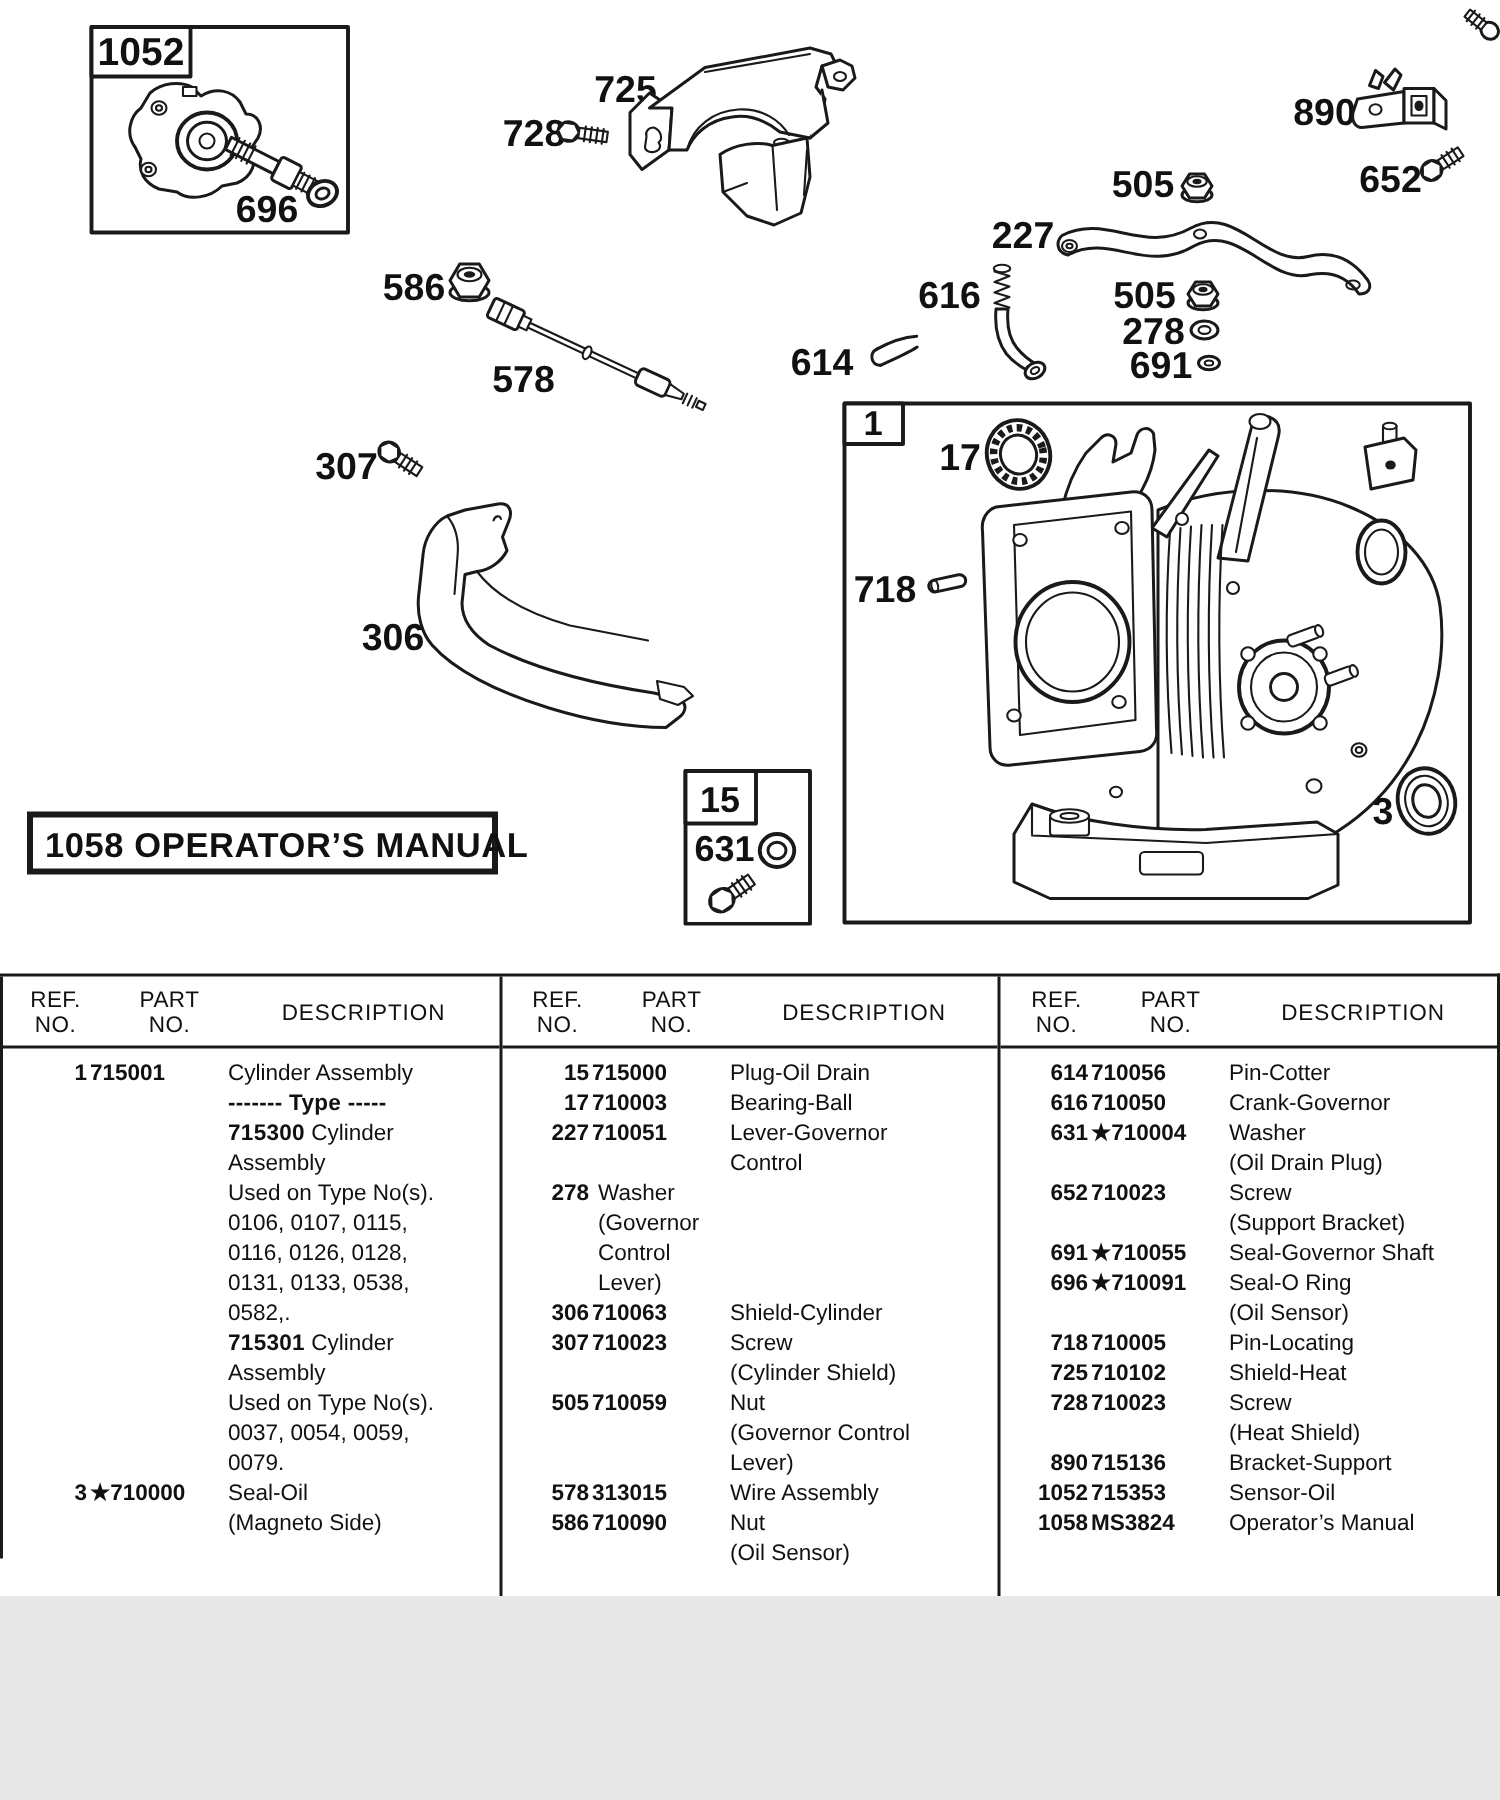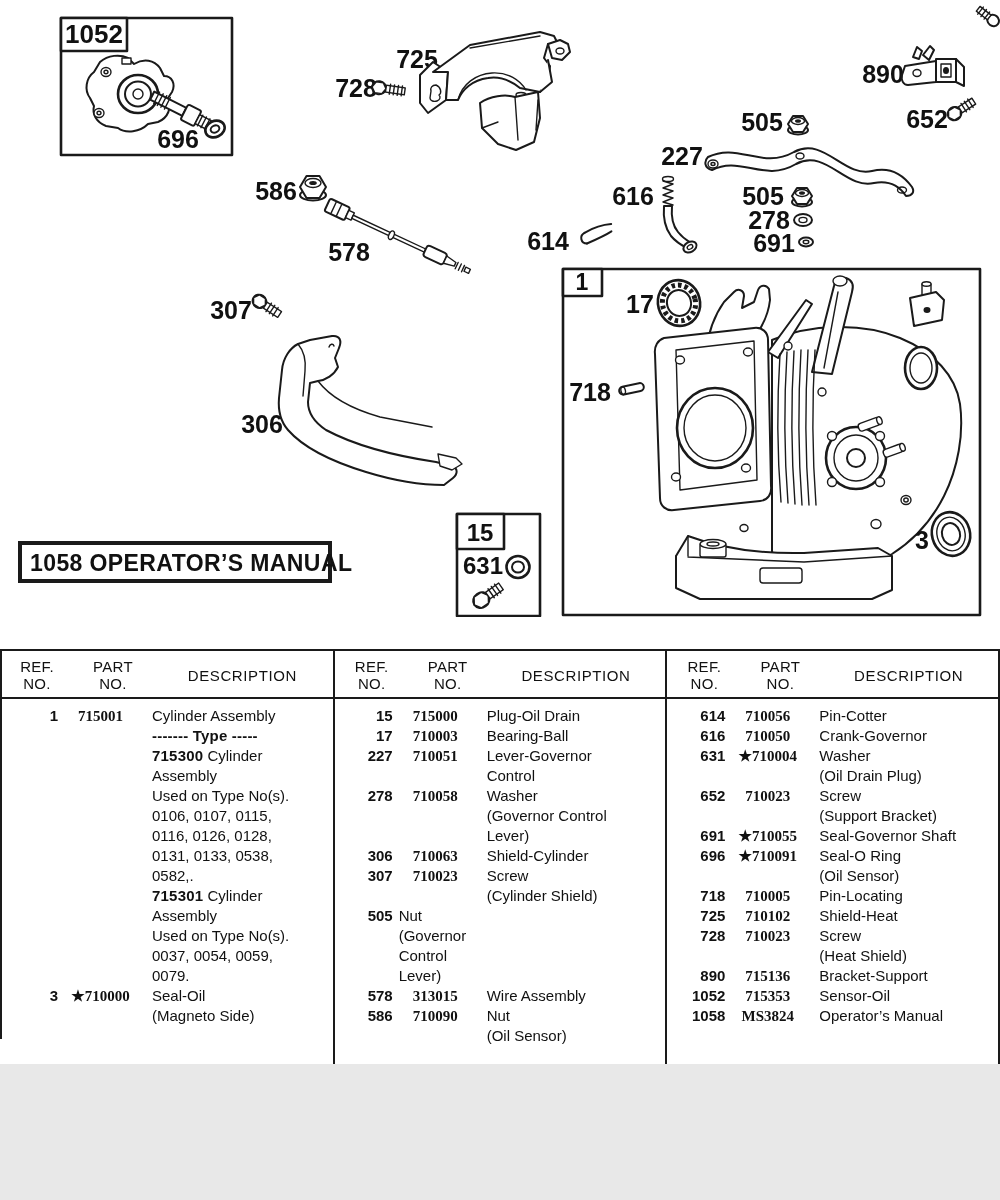--- a/index.html
+++ b/index.html
@@ -19,21 +19,21 @@
   .left-border{position:absolute;left:0;top:0;width:2px;height:388px;background:#1a1a1a;}
   .colgrp{width:333px;box-sizing:border-box;}
   .colgrp + .colgrp{border-left:2px solid #1a1a1a;}
   .col-header{height:44px;border-bottom:2px solid #1a1a1a;display:grid;
       grid-template-columns:74px 78px 1fr;align-items:center;padding-top:2px;}
   .hcell{text-align:center;font-size:15px;line-height:17px;font-weight:400;letter-spacing:.3px;}
   .hdesc{letter-spacing:.6px;}
   .col-body{padding-top:7px;}
   .prow{display:grid;grid-template-columns:60px 88px 1fr;font-size:15px;line-height:20px;}
   .c-ref{text-align:right;font-weight:700;padding-right:2px;}
-  .c-part{text-align:center;font-weight:700;padding-right:7px;white-space:nowrap;font-family:Liberation Serif, serif;}
+  .c-part{text-align:left;font-weight:700;padding-right:7px;white-space:nowrap;}
   .c-desc{padding-left:4px;}
   .c-desc b{font-weight:700;letter-spacing:.2px;}
 </style>
 </head>
 <body>
 
 <div class="page">
 
 <svg width="1000" height="617" viewBox="0 0 1000 617">
 
@@ -377,21 +377,20 @@
           <div class="prow">
             <div class="c-ref">227</div>
             <div class="c-part">710051</div>
             <div class="c-desc">
               <div>Lever-Governor</div>
               <div>Control</div>
             </div>
           </div>
           <div class="prow">
             <div class="c-ref">278</div>
-            <div class="c-part">710058</div>
             <div class="c-desc">
               <div>Washer</div>
               <div>(Governor Control</div>
               <div>Lever)</div>
             </div>
           </div>
           <div class="prow">
             <div class="c-ref">306</div>
             <div class="c-part">710063</div>
             <div class="c-desc">
@@ -401,20 +400,21 @@
           <div class="prow">
             <div class="c-ref">307</div>
             <div class="c-part">710023</div>
             <div class="c-desc">
               <div>Screw</div>
               <div>(Cylinder Shield)</div>
             </div>
           </div>
           <div class="prow">
             <div class="c-ref">505</div>
+            <div class="c-part">710059</div>
             <div class="c-desc">
               <div>Nut</div>
               <div>(Governor Control</div>
               <div>Lever)</div>
             </div>
           </div>
           <div class="prow">
             <div class="c-ref">578</div>
             <div class="c-part">313015</div>
             <div class="c-desc">

